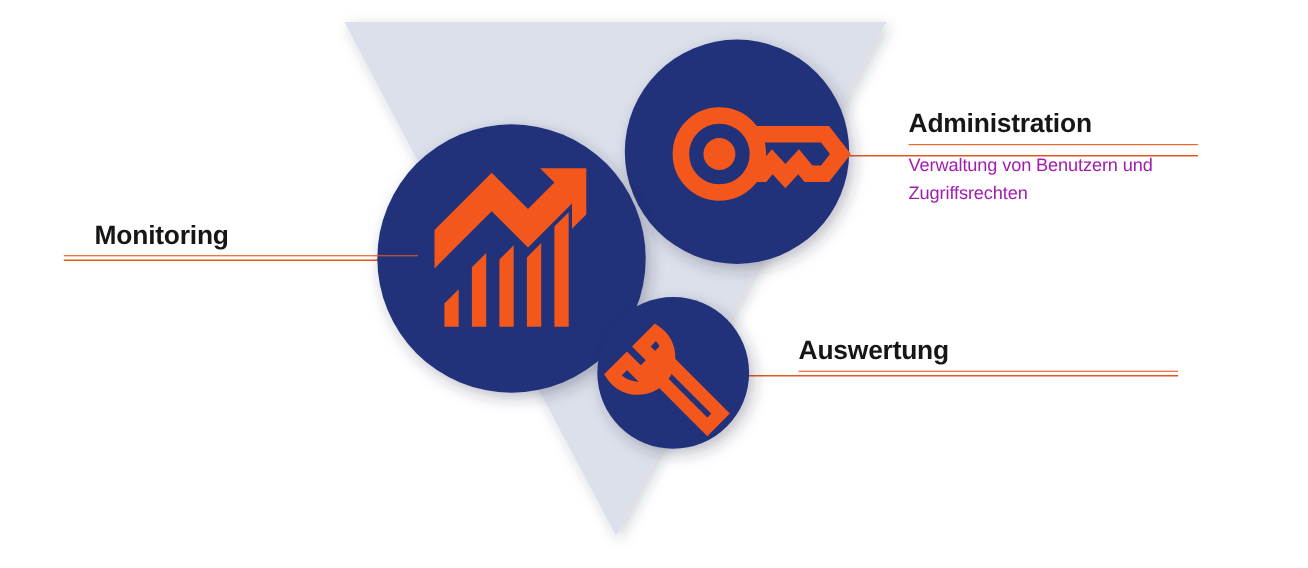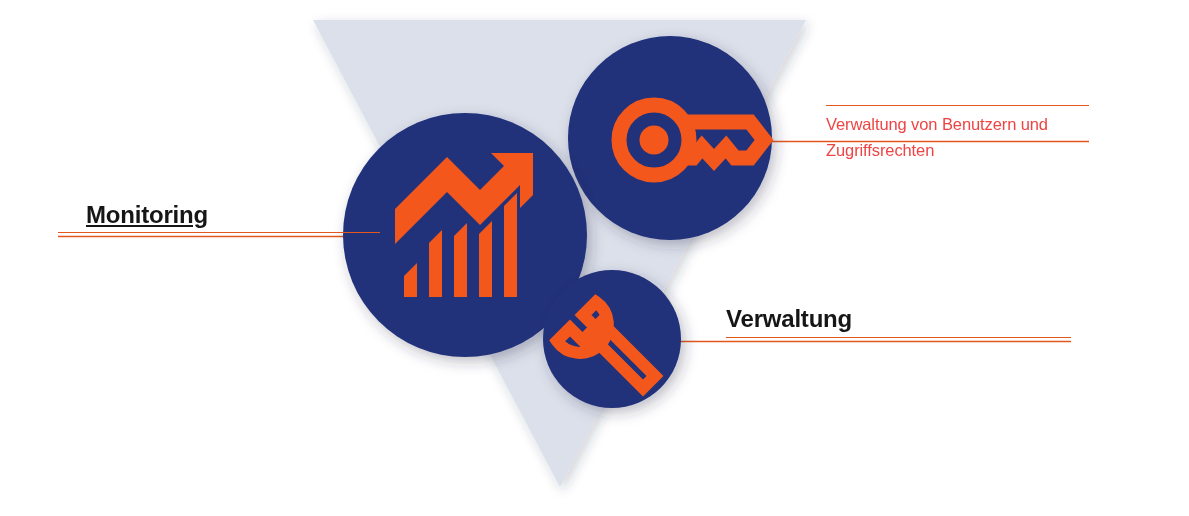--- a/index.html
+++ b/index.html
@@ -36,33 +36,33 @@
     margin: 0;
     white-space: nowrap;
   }
   .label-rule {
     height: 0;
     border-top: 1.4px solid #E4571C;
     margin: 0;
   }
   .label-desc {
     font-size: 16.5px;
-    color: #ef4444;
+    color: #a21caf;
     line-height: 1.56;
     margin: 0;
     white-space: pre-line;
     letter-spacing: -0.1px;
   }
   
   #block-monitoring {
     left: 58px;
     top: 202px;
     width: 322px;
   }
-  #block-monitoring .label-title { padding-left: 28px; text-decoration: underline; }
+  #block-monitoring .label-title { padding-left: 28px; }
   #block-monitoring .label-rule  { margin-top: 4px; }
   #block-monitoring .label-desc  { padding-left: 28px; padding-top: 5px; }
 
   #block-administration {
     left: 826px;
     top: 100px;
     width: 263px;
   }
   #block-administration .label-rule { margin-top: 5px; }
   #block-administration .label-desc { padding-top: 6px; }
@@ -129,23 +129,24 @@
       </g>
     </g>
   </svg>
 
   <div class="label-block" id="block-monitoring">
     <p class="label-title">Monitoring</p>
     <div class="label-rule"></div>
   </div>
 
   <div class="label-block" id="block-administration">
+    <p class="label-title">Administration</p>
     <div class="label-rule"></div>
     <p class="label-desc">Verwaltung von Benutzern und
 Zugriffsrechten</p>
   </div>
 
   <div class="label-block" id="block-development">
-    <p class="label-title">Verwaltung</p>
+    <p class="label-title">Auswertung</p>
     <div class="label-rule"></div>
   </div>
 
 </div>
 
 </body></html>

